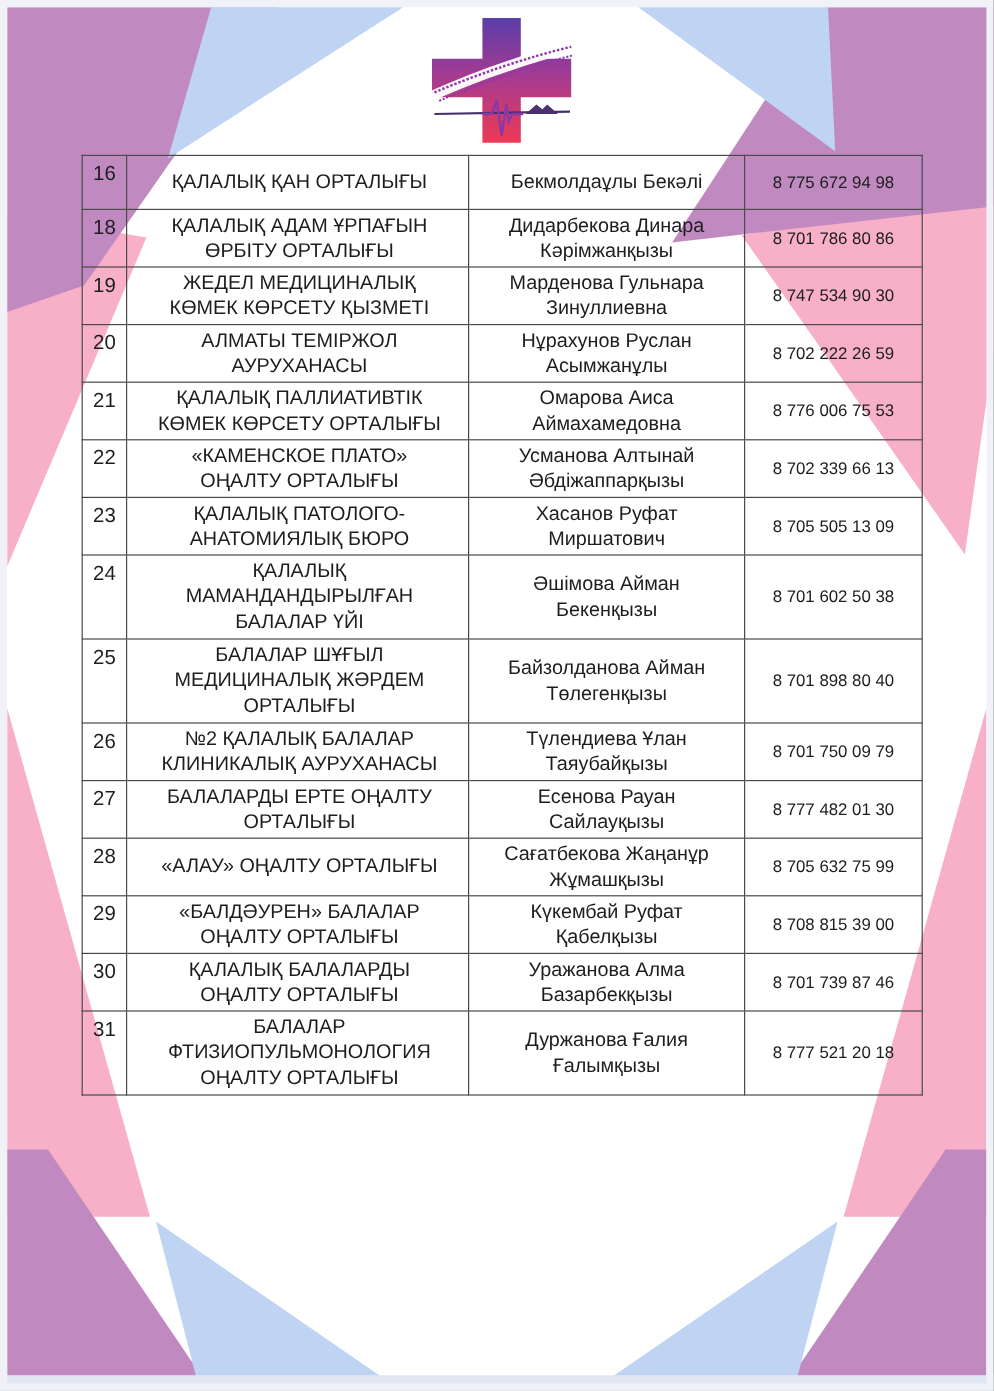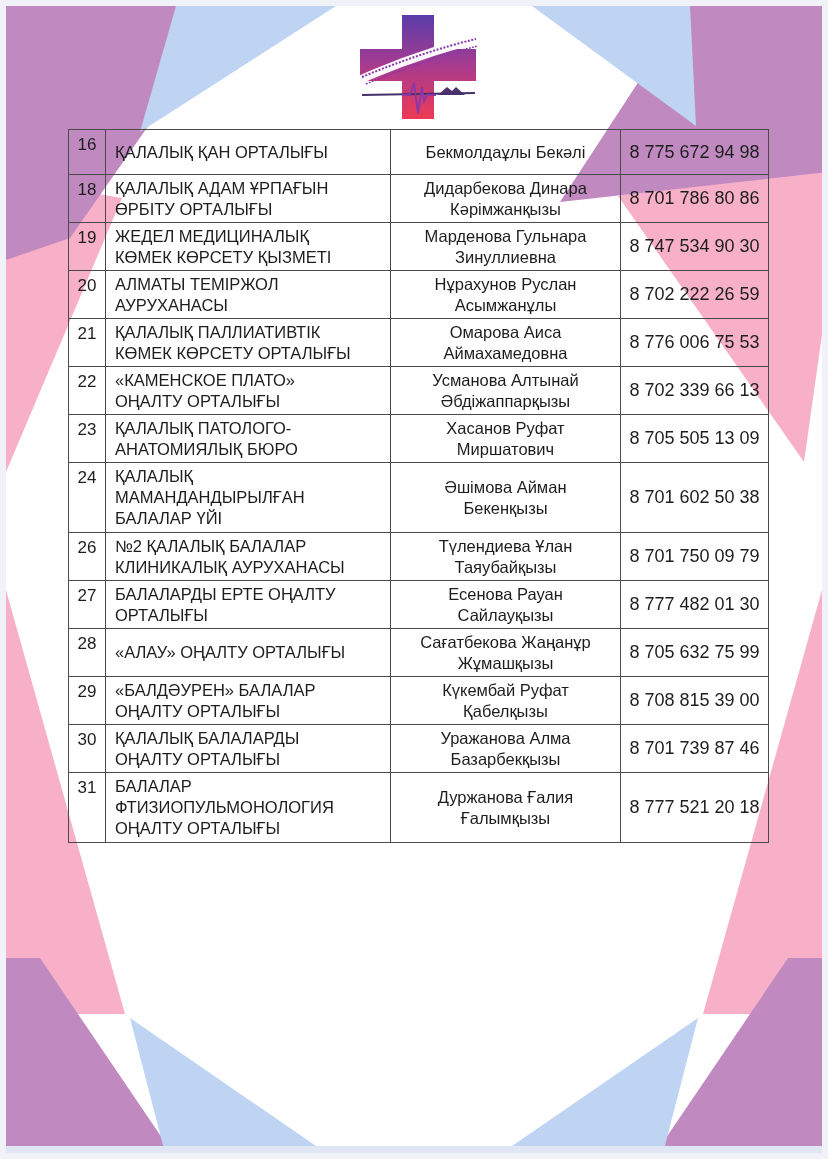--- a/index.html
+++ b/index.html
@@ -20,23 +20,23 @@
     position:absolute; left:68px; top:129px; width:700px; z-index:2;
     border-collapse:collapse; table-layout:fixed;
     background:transparent;
   }
   .dir td{
     border:1.5px solid var(--table_border);
     padding:2px 6px; line-height:21px; font-size:16.5px;
     vertical-align:middle; overflow:hidden;
   }
   .dir td.num{ text-align:center; vertical-align:top; padding-top:4px; font-size:17px;margin-top:24px;}
-  .dir td.org{ text-align:left; padding-left:9px; white-space:pre-line;}
+  .dir td.org{ text-align:center; padding-left:9px; white-space:pre-line;}
   .dir td.person{ text-align:center; white-space:pre-line;}
-  .dir td.phone{ text-align:center; font-size:18px; white-space:nowrap;}
+  .dir td.phone{ text-align:center; font-size:14px; white-space:nowrap;}
   tr.h45{height:45px} tr.h48{height:48px} tr.h70{height:70px}
   .edge{
     position:absolute; left:0; top:0; right:0; bottom:0; z-index:3;
     border:6px solid var(--edge); pointer-events:none;
   }
 </style>
 </head>
 <body>
 
 <div class="sheet">
@@ -142,20 +142,29 @@
         </tr>
         <tr class="h70">
           <td class="num">24</td>
           <td class="org">ҚАЛАЛЫҚ
 МАМАНДАНДЫРЫЛҒАН
 БАЛАЛАР ҮЙІ</td>
           <td class="person">Әшімова Айман
 Бекенқызы</td>
           <td class="phone">8 701 602 50 38</td>
         </tr>
+        <tr class="h70">
+          <td class="num">25</td>
+          <td class="org">БАЛАЛАР ШҰҒЫЛ
+МЕДИЦИНАЛЫҚ ЖӘРДЕМ
+ОРТАЛЫҒЫ</td>
+          <td class="person">Байзолданова Айман
+Төлегенқызы</td>
+          <td class="phone">8 701 898 80 40</td>
+        </tr>
         <tr class="h48">
           <td class="num">26</td>
           <td class="org">№2 ҚАЛАЛЫҚ БАЛАЛАР
 КЛИНИКАЛЫҚ АУРУХАНАСЫ</td>
           <td class="person">Түлендиева Ұлан
 Таяубайқызы</td>
           <td class="phone">8 701 750 09 79</td>
         </tr>
         <tr class="h48">
           <td class="num">27</td>

